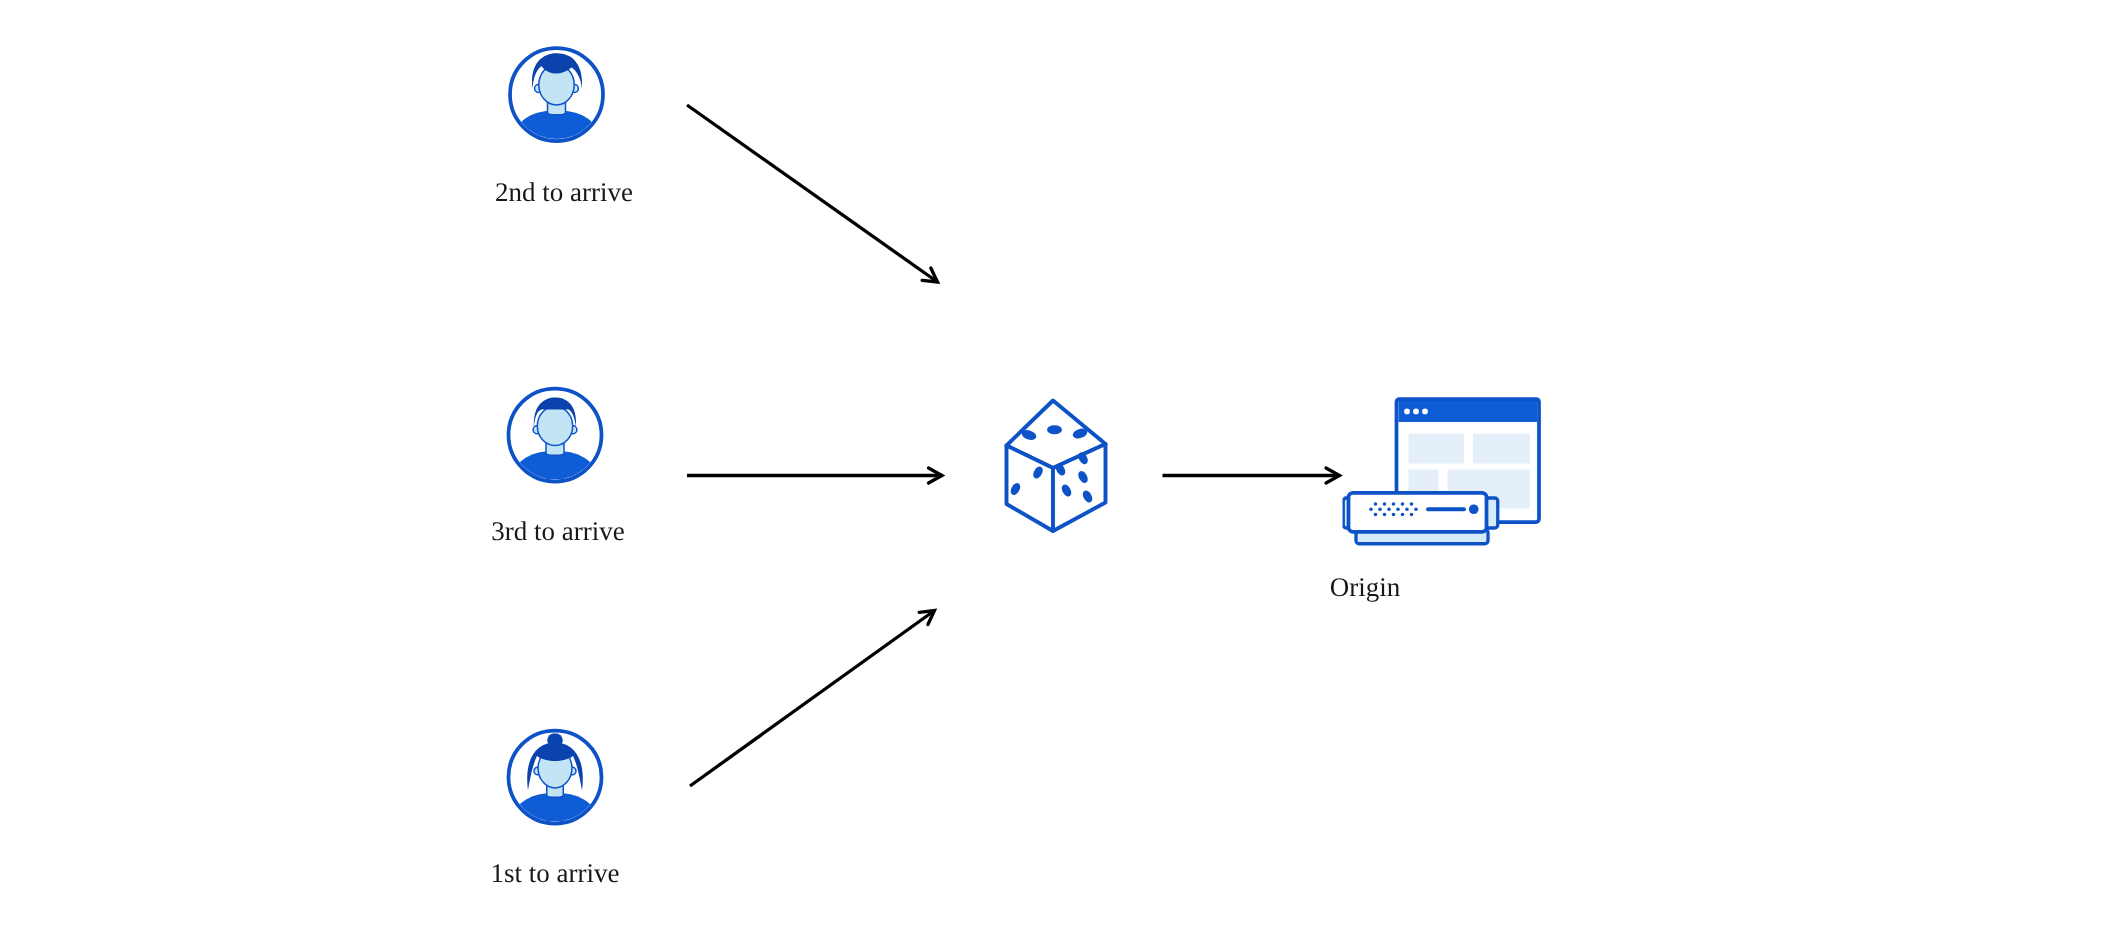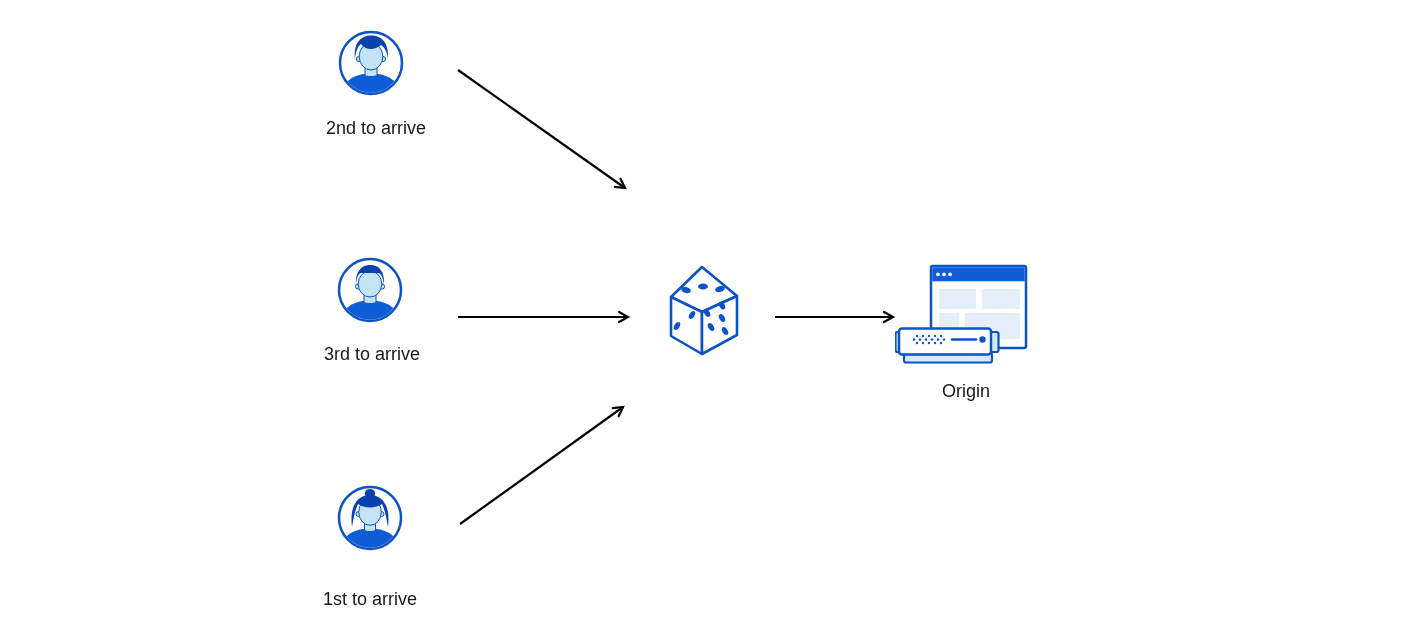--- a/index.html
+++ b/index.html
@@ -9,21 +9,21 @@
     --light-blue:#c2e4f4;
     --pale-blue:#e4eff9;
     --server-light:#d6ebf8;
     --arrow-black:#000000;
     --label-text:#17181a;
     --background:#ffffff;
   }
   html,body{margin:0;padding:0;background:var(--background);}
   .canvas{
     position:relative;width:1405px;height:616px;background:var(--background);
-    font-family:Liberation Sans, sans-serif;overflow:hidden;
+    font-family:Liberation Serif, serif;overflow:hidden;
   }
   .abs{position:absolute;}
   .label{
     position:absolute;transform:translateX(-50%);
     font-size:18px;line-height:22px;color:var(--label-text);white-space:nowrap;
   }
   
   .ln{stroke:var(--arrow-black);stroke-width:2.2;fill:none;}
   .ah{stroke:var(--arrow-black);stroke-width:2.2;fill:none;stroke-linecap:round;}
   .avatar-ring{fill:#fff;stroke:var(--outline-blue);stroke-width:2.5;}
@@ -109,21 +109,21 @@
         <path class="shirt" d="M2,66 C5,50 17,43.5 33,43.5 C49,43.5 61,50 64,66 Z"></path>
         <path class="skin" d="M27.5,33 L27.5,45 C27.5,47 38.5,47 38.5,45 L38.5,33 Z"></path>
         <ellipse class="hair" cx="33" cy="8.5" rx="5.2" ry="4.6"></ellipse>
         <circle class="skin" cx="21.5" cy="29" r="2.5"></circle>
         <circle class="skin" cx="44.5" cy="29" r="2.5"></circle>
         <ellipse class="skin" cx="33" cy="27" rx="11.3" ry="13.3"></ellipse>
         <path class="hair" d="M15,42 C12,19 22,10 33,10 C44,10 54,19 51,42 C49,30 47,23 45,19 C39,23.5 27,23.5 21,19 C19,23 17,30 15,42 Z"></path>
       </g>
     </svg>
   </div>
-  <div class="label" style="left:370px;top:588px;">1st to arrive</div>
+  <div class="label" style="left:370px;top:571px;">1st to arrive</div>
 
   <div class="abs" style="left:666px;top:262px;">
     <svg width="74" height="96" viewBox="0 0 74 96">
       <path class="cube-face" d="M36,5 L5,35 L36,50 L71,34 Z"></path>
       <path class="cube-face" d="M5,35 L36,50 L36,92 L5,74 Z"></path>
       <path class="cube-face" d="M36,50 L71,34 L71,73 L36,92 Z"></path>
 
       <ellipse class="pip" cx="20" cy="28" rx="5" ry="3" transform="rotate(18 20 28)"></ellipse>
       <ellipse class="pip" cx="37" cy="24.5" rx="5" ry="3"></ellipse>
       <ellipse class="pip" cx="54" cy="27" rx="5" ry="3" transform="rotate(-18 54 27)"></ellipse>
@@ -171,15 +171,15 @@
         <circle class="pip" cx="22" cy="83" r="1.2"></circle>
           <circle class="pip" cx="28" cy="83" r="1.2"></circle>
           <circle class="pip" cx="34" cy="83" r="1.2"></circle>
           <circle class="pip" cx="40" cy="83" r="1.2"></circle>
           <circle class="pip" cx="46" cy="83" r="1.2"></circle>
       </g>
       <line class="srv-line" x1="57" y1="79.5" x2="81" y2="79.5"></line>
       <circle class="pip" cx="87.5" cy="79.5" r="3.2"></circle>
     </svg>
   </div>
-  <div class="label" style="left:966px;top:380px;">Origin</div>
+  <div class="label" style="left:910px;top:380px;">Origin</div>
 
 </div>
 
 </body></html>

